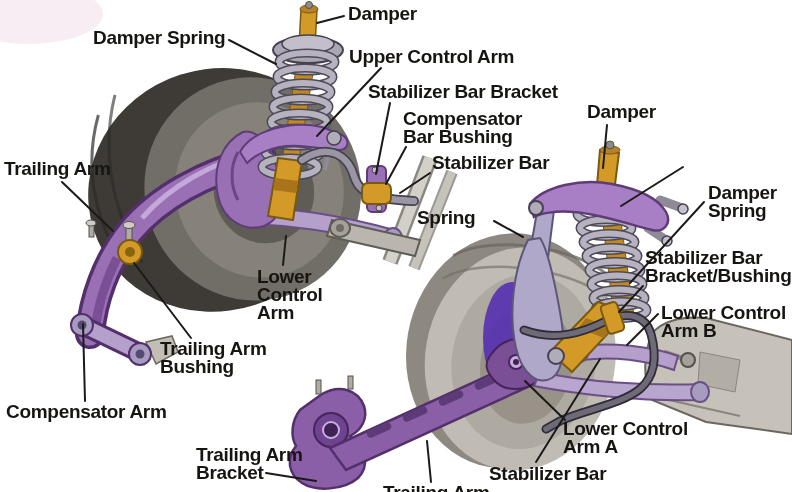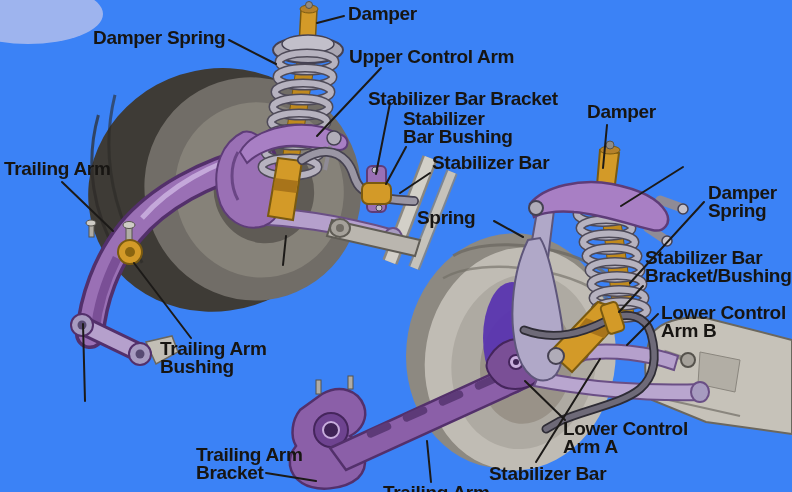--- a/index.html
+++ b/index.html
@@ -1,18 +1,18 @@
 <!DOCTYPE html>
 <html><head>
 <meta charset="utf-8">
 <style>
   html,body{margin:0;padding:0;background:#e8e4da;}
   .stage{
     position:relative;width:792px;height:492px;overflow:hidden;
-    background:#3b82f6;
+    background:#ffffff;
     font-family:"Liberation Sans",sans-serif;
   }
   .stage svg{position:absolute;left:0;top:0;}
   .lbl{
     position:absolute;font-weight:700;font-size:19px;line-height:0.95;
     color:#171512;white-space:pre-line;letter-spacing:-0.3px;z-index:3;
   }
 </style>
 </head>
 <body>
@@ -242,27 +242,31 @@
       <line x1="494" y1="221" x2="523" y2="237"></line>
       <line x1="565" y1="420" x2="525" y2="381"></line>
       <line x1="536" y1="462" x2="600" y2="359"></line>
       <line x1="431" y1="482" x2="427" y2="441"></line>
     </g>
   </svg>
 
   <div class="lbl" style="left:348px;top:5px">Damper</div>
   <div class="lbl" style="left:93px;top:29px">Damper Spring</div>
   <div class="lbl" style="left:349px;top:48px">Upper Control Arm</div>
-  <div class="lbl" style="left:368px;top:90px">Stabilizer Bar Bracket</div>
-  <div class="lbl" style="left:403px;top:110px">Stabilizer
+  <div class="lbl" style="left:368px;top:83px">Stabilizer Bar Bracket</div>
+  <div class="lbl" style="left:403px;top:110px">Compensator
 Bar Bushing</div>
   <div class="lbl" style="left:432px;top:154px">Stabilizer Bar</div>
   <div class="lbl" style="left:4px;top:160px">Trailing Arm</div>
+  <div class="lbl" style="left:257px;top:268px">Lower
+Control
+Arm</div>
   <div class="lbl" style="left:160px;top:340px">Trailing Arm
 Bushing</div>
+  <div class="lbl" style="left:6px;top:403px">Compensator Arm</div>
   <div class="lbl" style="left:196px;top:446px">Trailing Arm
 Bracket</div>
   <div class="lbl" style="left:587px;top:103px">Damper</div>
   <div class="lbl" style="left:708px;top:184px">Damper
 Spring</div>
   <div class="lbl" style="left:645px;top:249px">Stabilizer Bar
 Bracket/Bushing</div>
   <div class="lbl" style="left:661px;top:304px">Lower Control
 Arm B</div>
   <div class="lbl" style="left:417px;top:209px">Spring</div>

